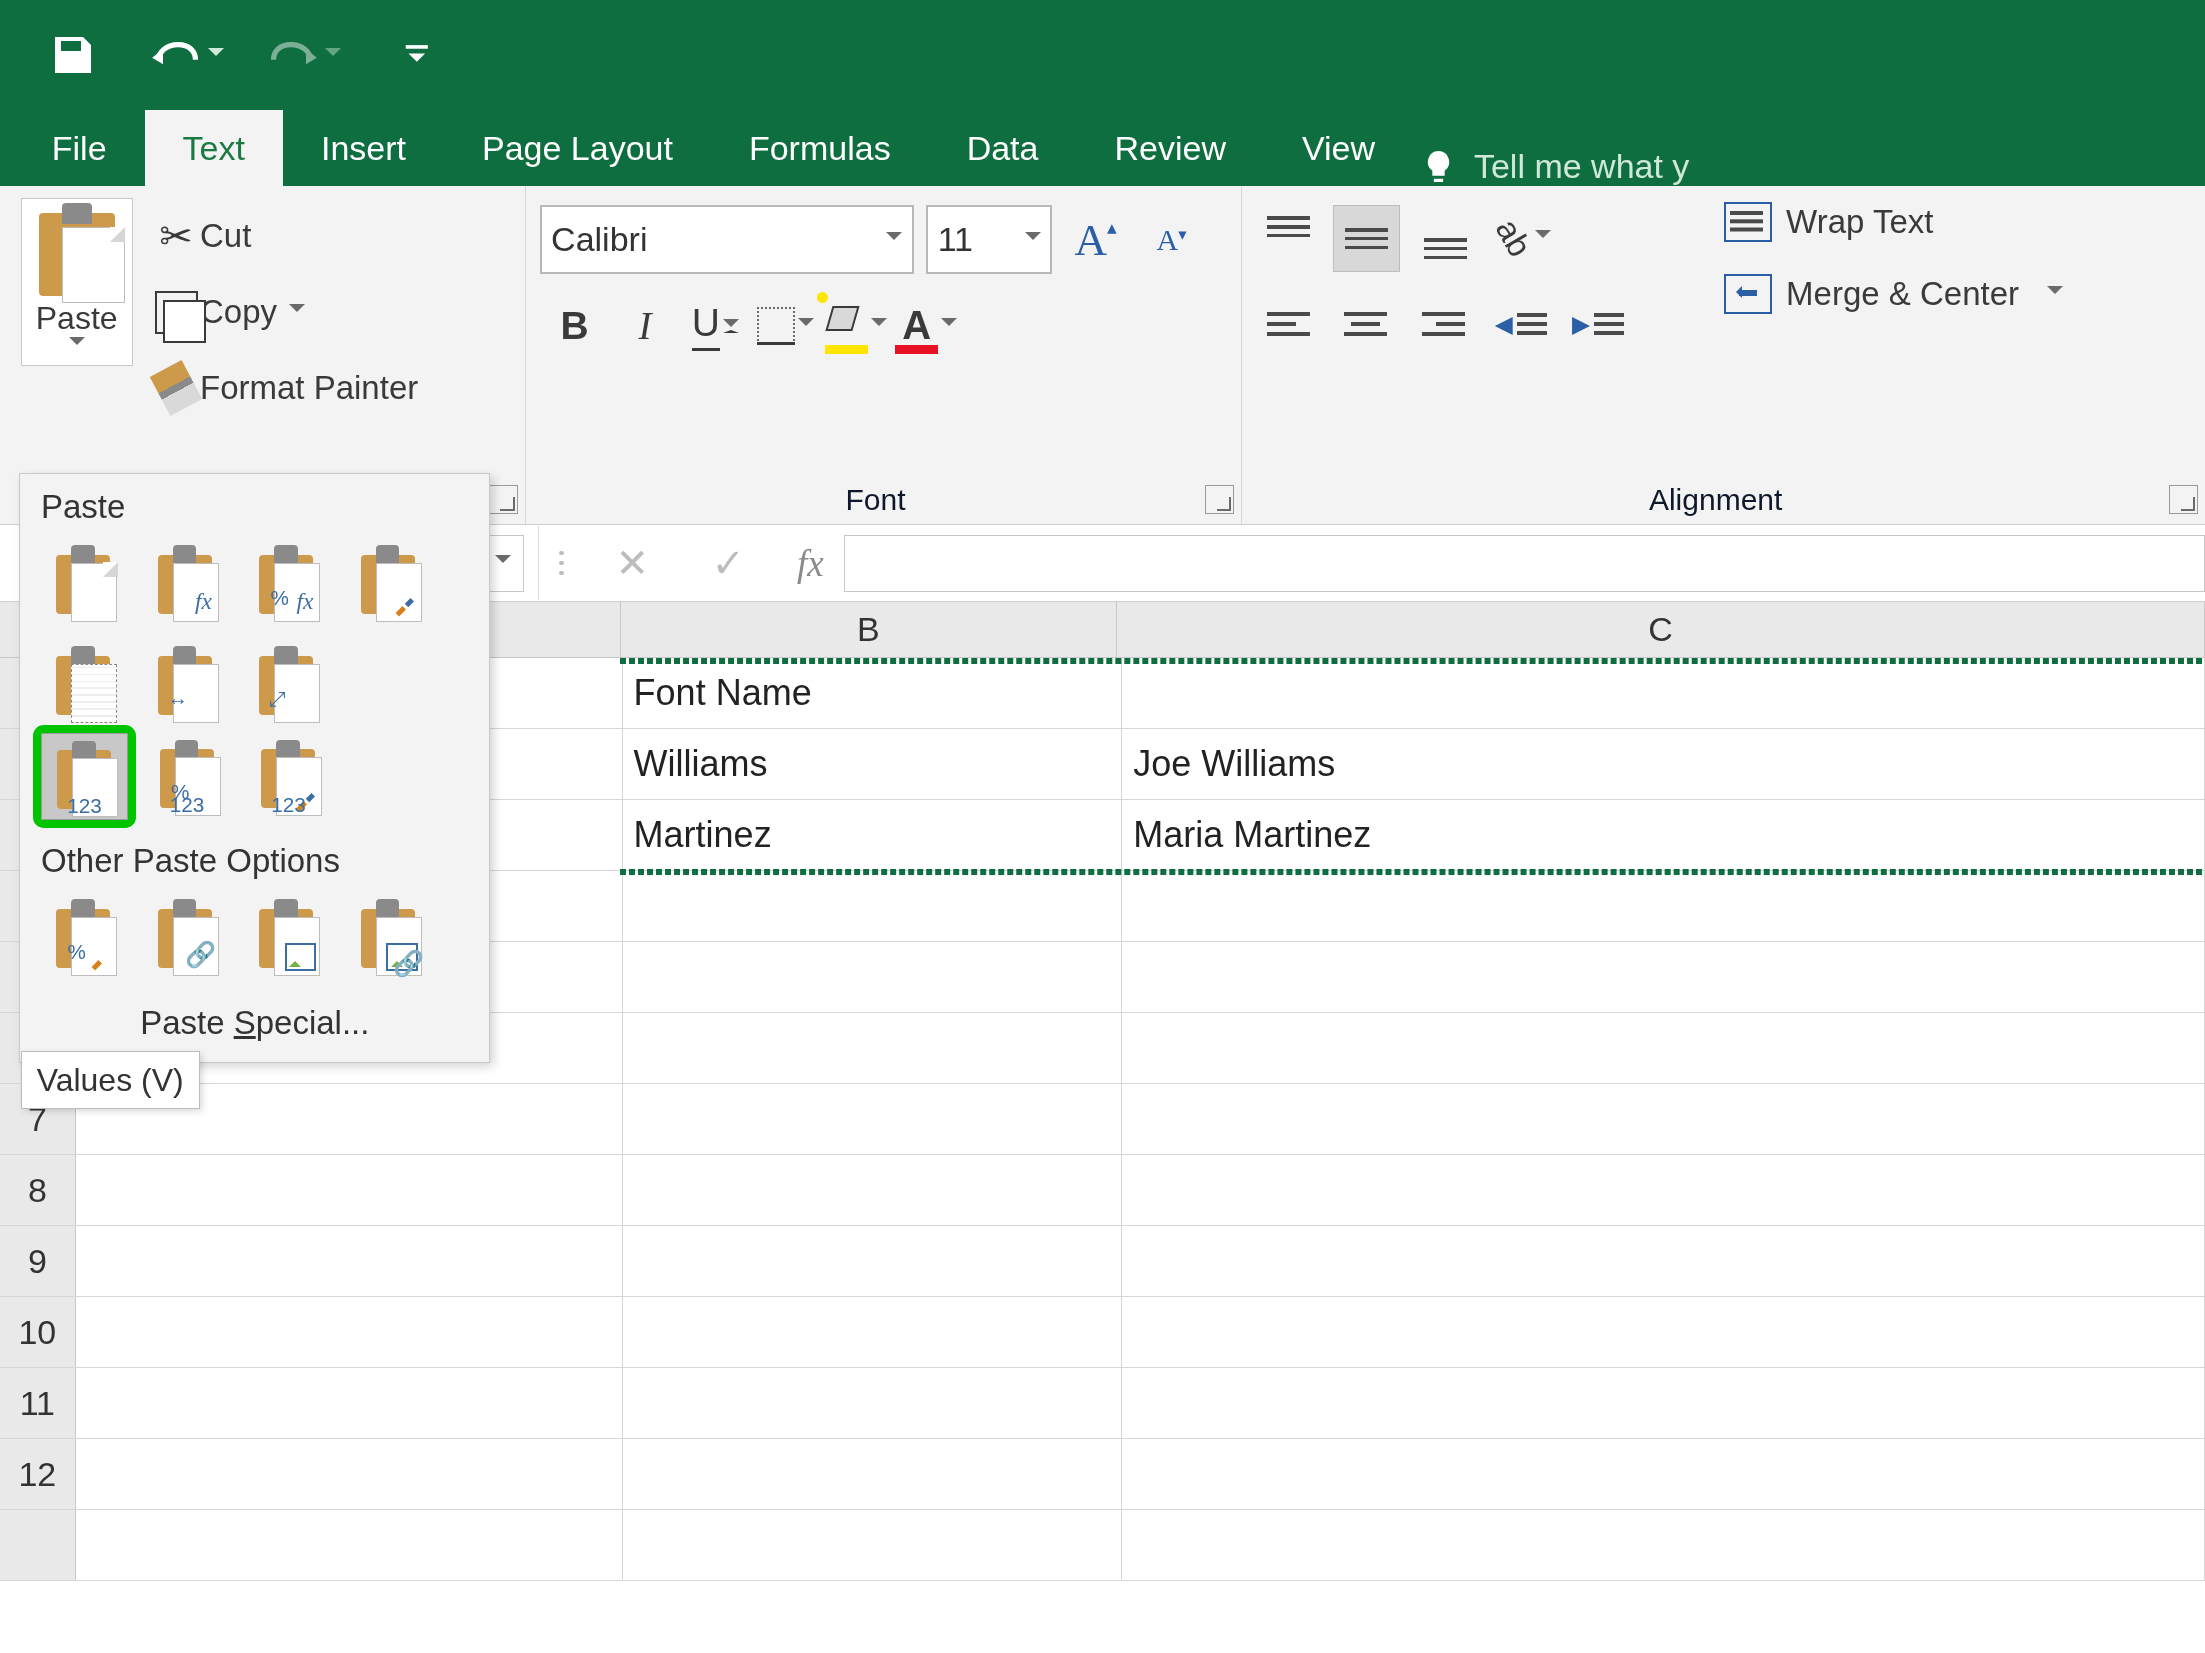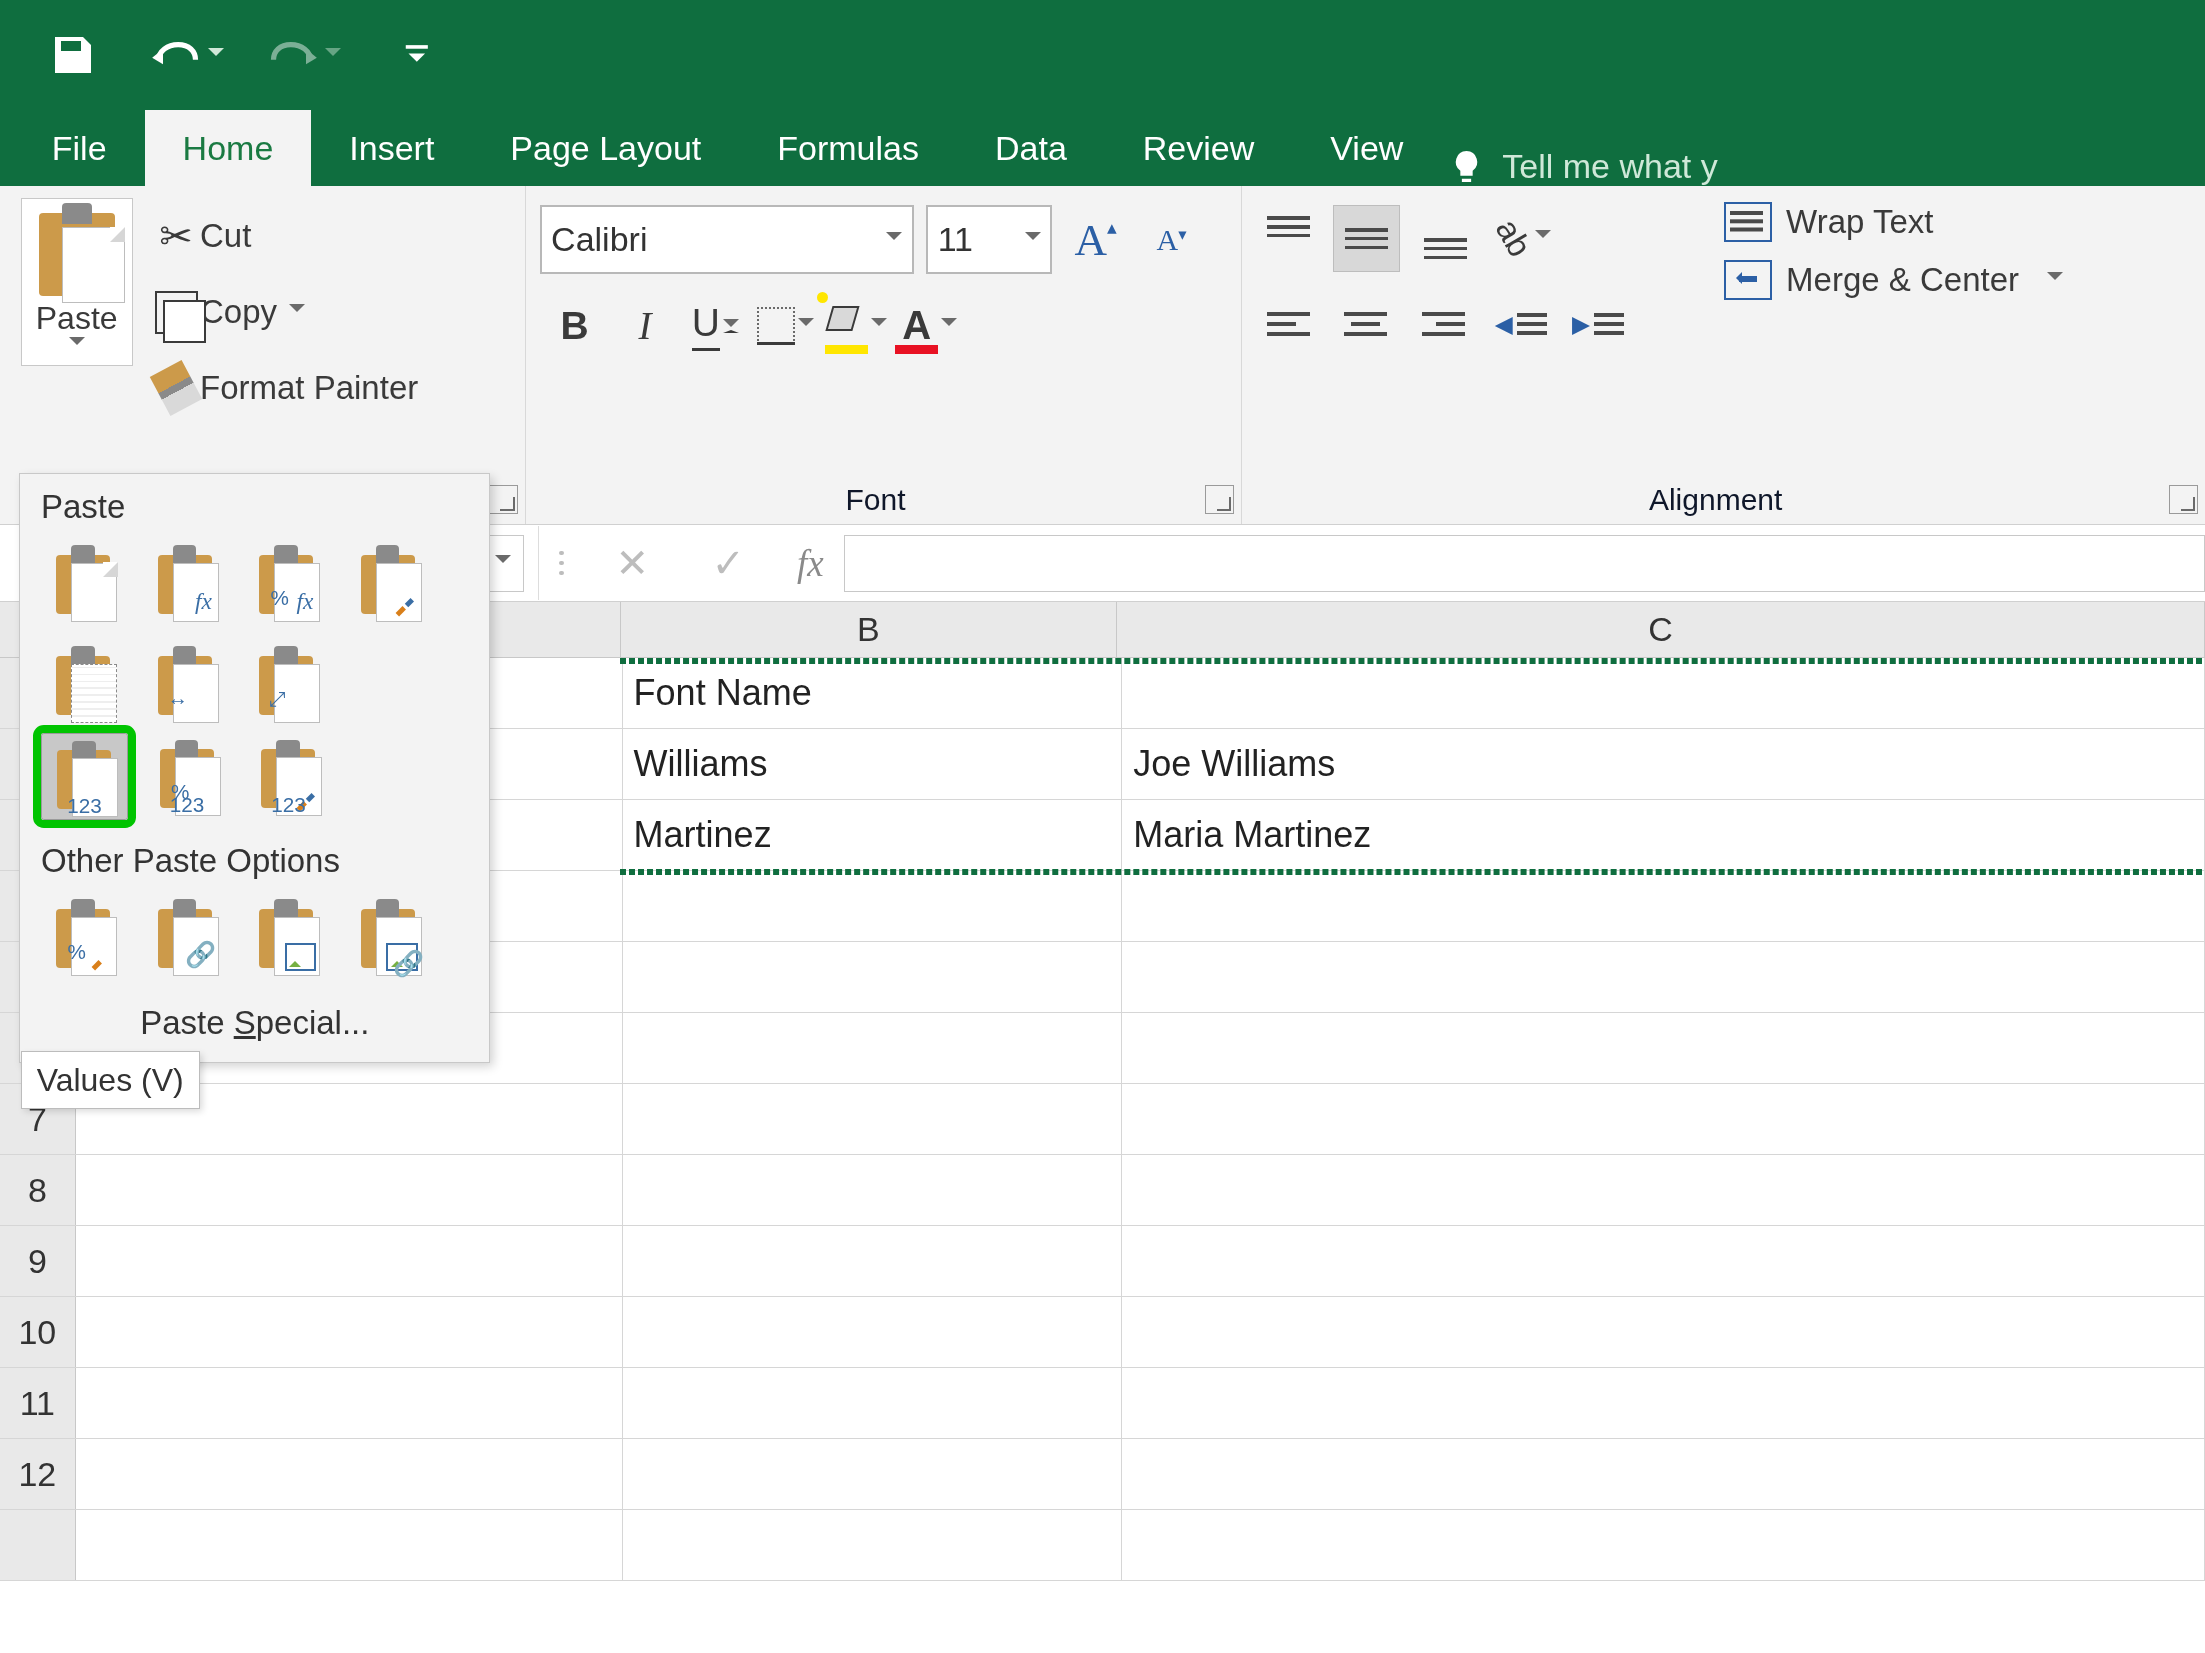--- a/index.html
+++ b/index.html
@@ -187,21 +187,21 @@
   <div class="qat-btn" style="margin-left:41px;">
     <svg width="27.6" height="27.6" viewBox="0 0 20 20">
       <rect x="2" y="3" width="16" height="2.6" fill="#fff"></rect>
       <path fill="#fff" d="M4 9l6 6 6-6H4z"></path>
     </svg>
   </div>
 </div>
 
 <div class="tabstrip">
   <div class="tab">File</div>
-  <div class="tab active">Home</div>
+  <div class="tab active">Text</div>
   <div class="tab">Insert</div>
   <div class="tab">Page Layout</div>
   <div class="tab">Formulas</div>
   <div class="tab">Data</div>
   <div class="tab">Review</div>
   <div class="tab">View</div>
   <div class="tell-me">
     <svg class="bulb" width="37" height="37" viewBox="0 0 24 24">
       <path fill="#fff" d="M12 2a7 7 0 0 0-4 12.7V18h8v-3.3A7 7 0 0 0 12 2zm-3 18h6v2H9v-2z"></path>
     </svg>
@@ -368,21 +368,21 @@
                 </span>
           </div>
         </div>
       </div>
     </div>
     <div class="al-right">
       <div class="wrap-row">
         <span class="wrap-ic"></span>
         <span>Wrap Text</span>
       </div>
-      <div class="wrap-row" style="margin-top:18px;">
+      <div class="wrap-row" style="margin-top:32px;">
         <span class="merge-ic"></span>
         <span>Merge &amp; Center</span>
         <span class="caret-d" style="margin-left:13.8px"></span>
       </div>
     </div>
     <div class="group-label">Alignment</div>
     <div class="dlg-launch"></div>
   </div>
 </div>
 

